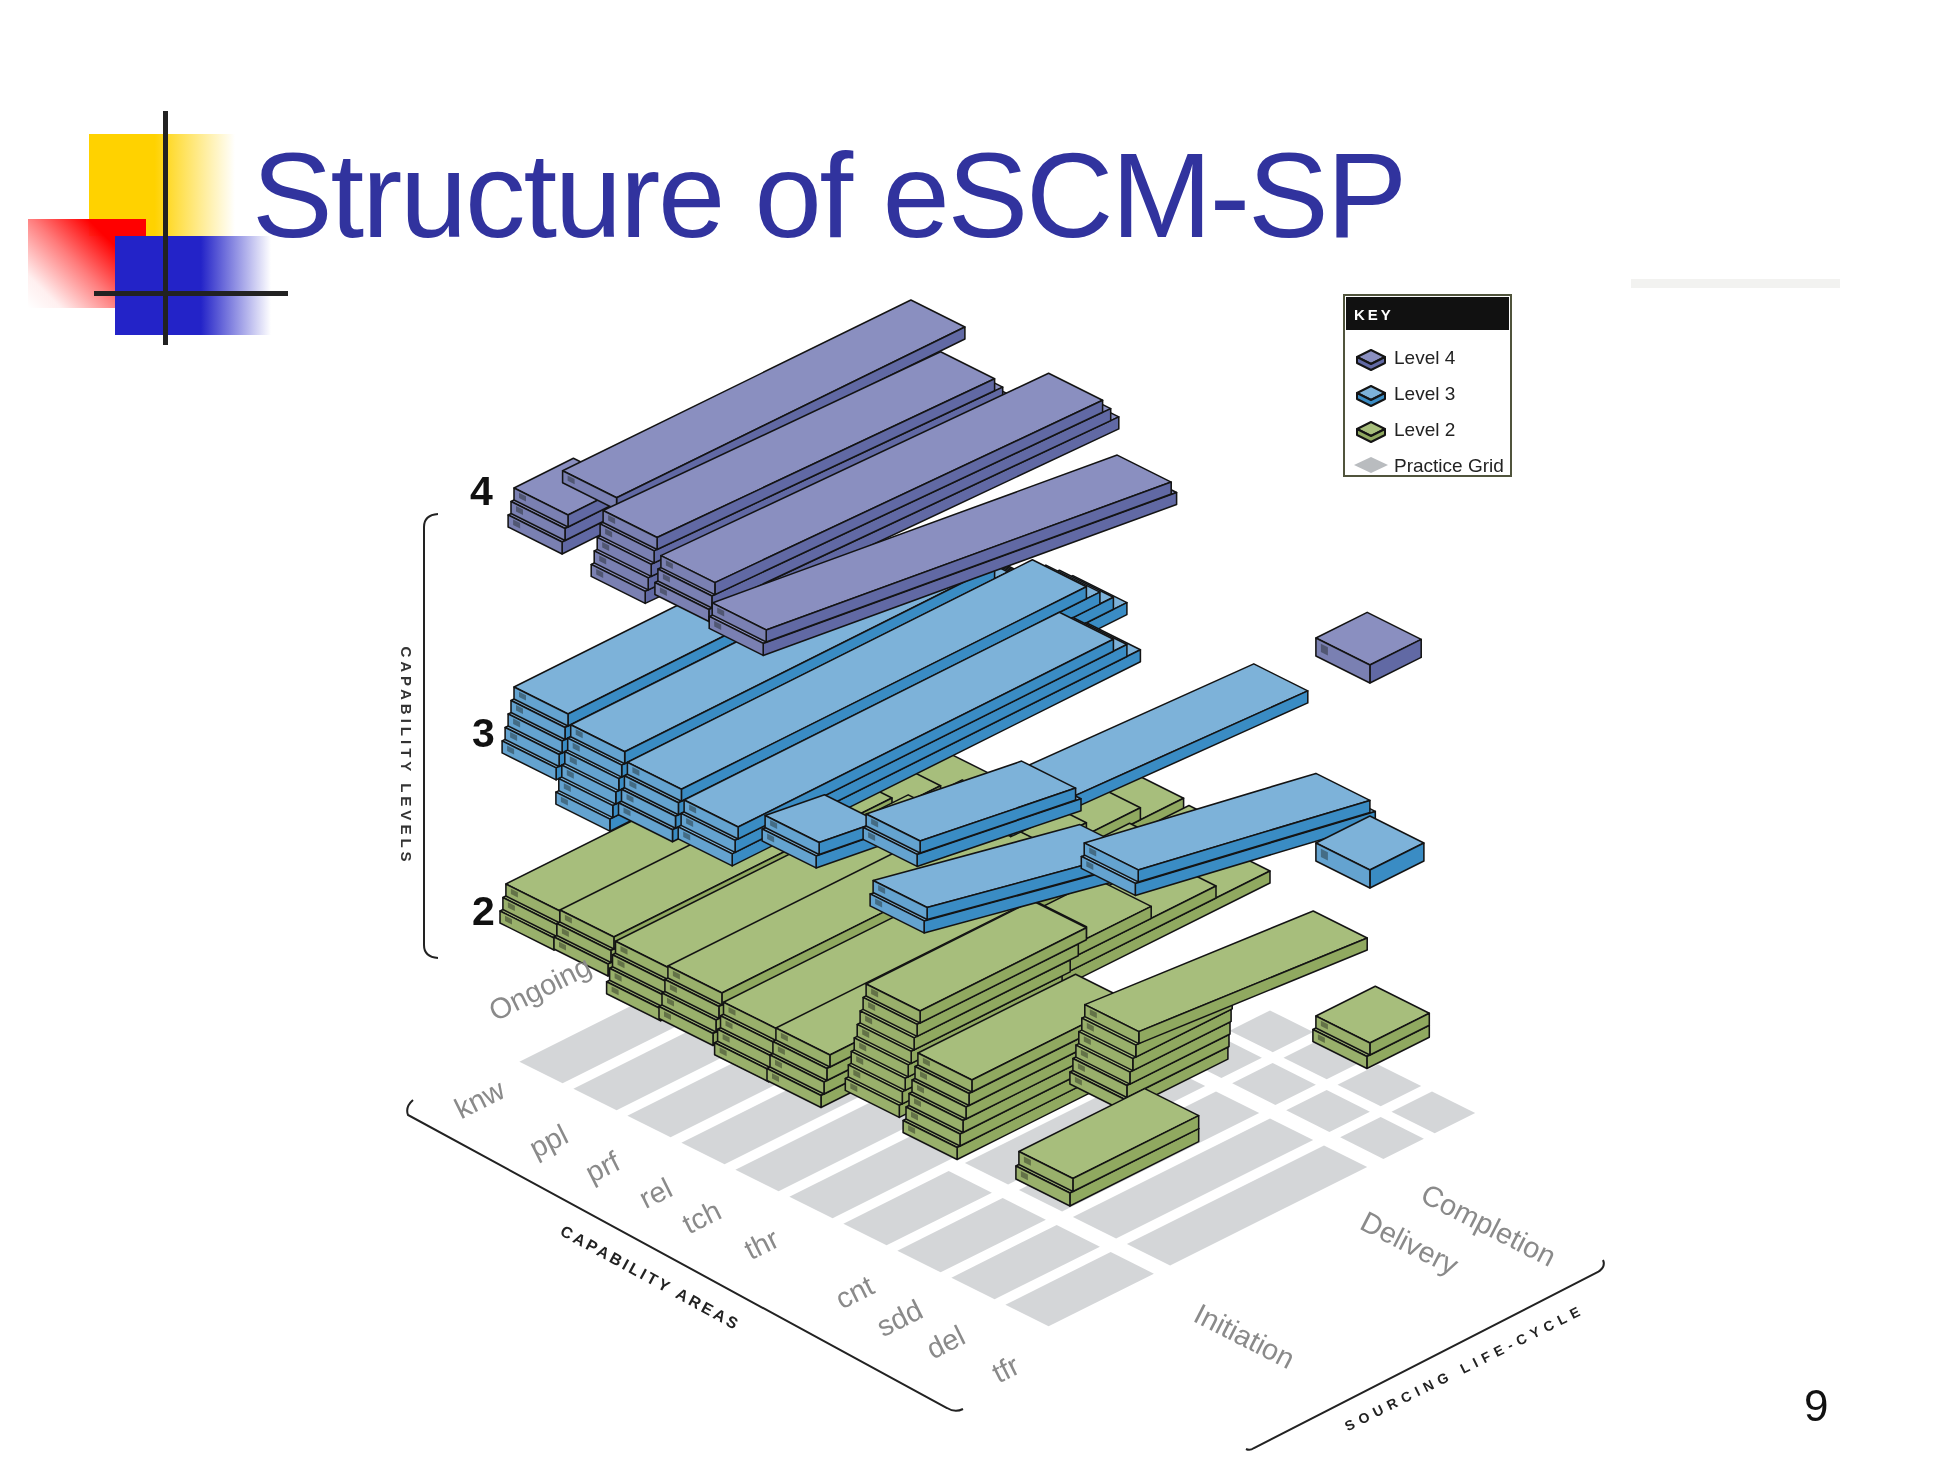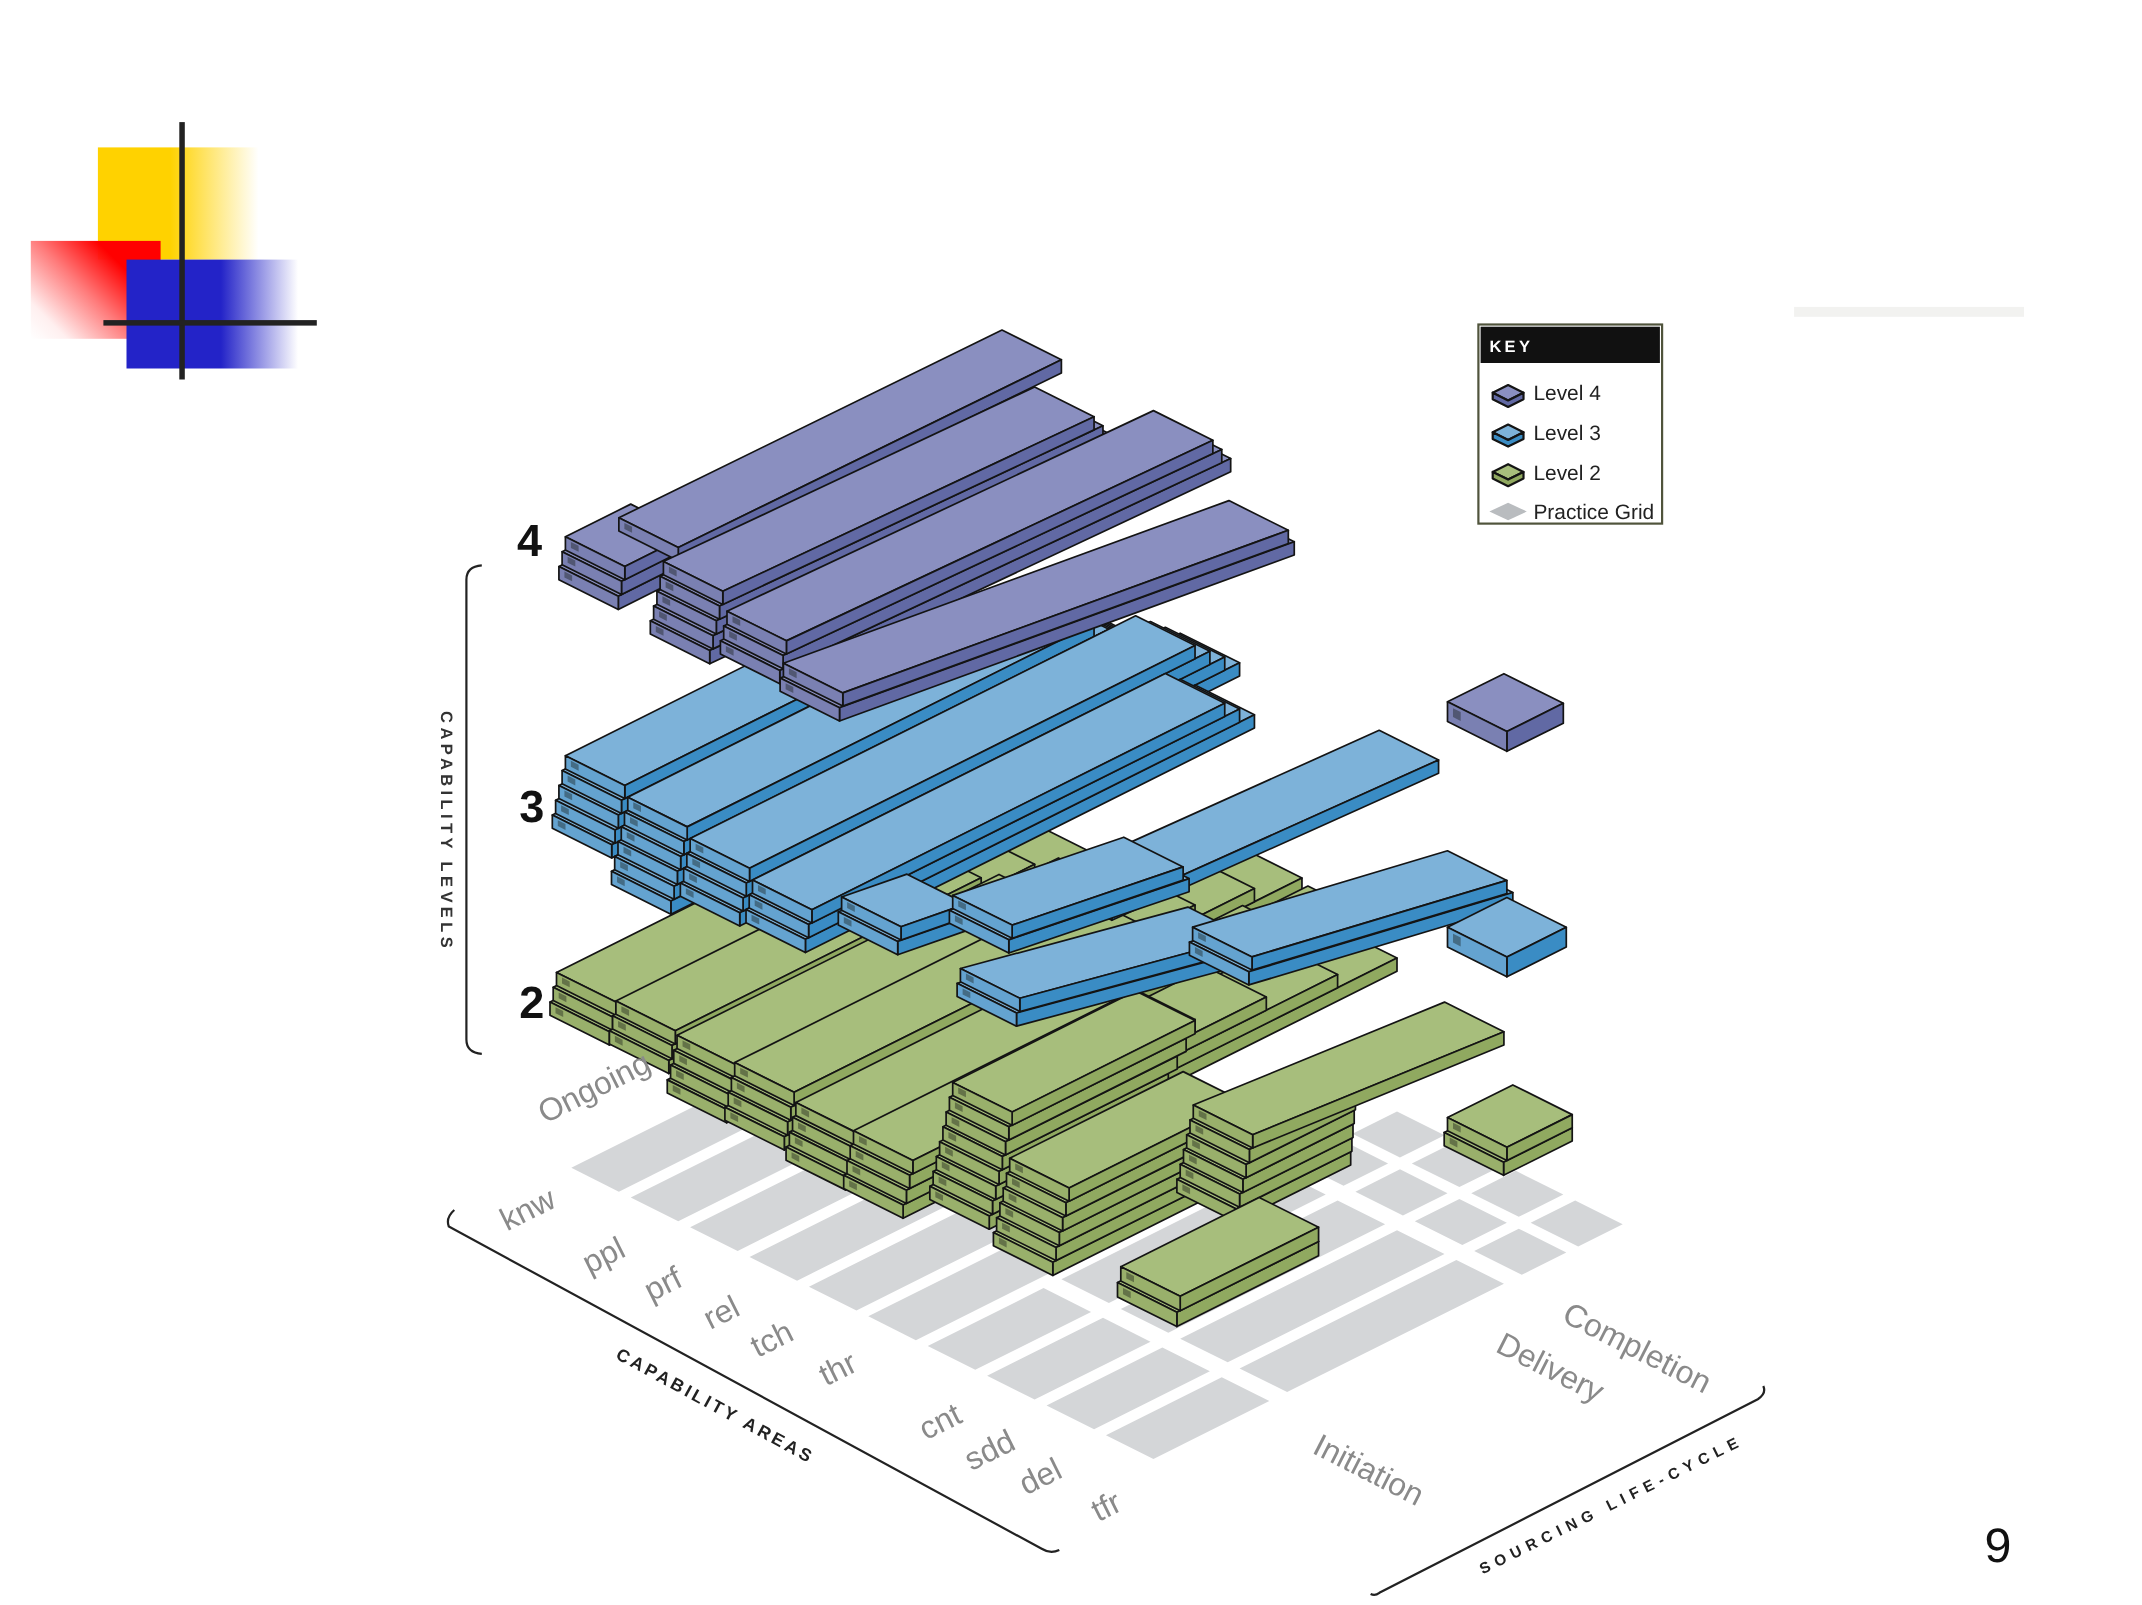--- a/index.html
+++ b/index.html
@@ -8,20 +8,21 @@
 <body>
 <div class="abs" style="left:0;top:0;width:1947px;height:1459px">
 
 <div class="abs" style="left:89px;top:134px;width:146px;height:102px;background:linear-gradient(to right,#FFD200 45%,#ffffff 100%)"></div>
 <div class="abs" style="left:28px;top:219px;width:118px;height:89px;background:linear-gradient(225deg,#ff0000 0%,#ff0000 28%,rgba(255,100,100,0.85) 55%,rgba(255,210,210,0.35) 84%,rgba(255,255,255,0) 100%)"></div>
 <div class="abs" style="left:115px;top:236px;width:156px;height:99px;background:linear-gradient(to right,#2323c8 55%,rgba(255,255,255,0) 100%)"></div>
 <div class="abs" style="left:163px;top:111px;width:5px;height:234px;background:#222"></div>
 <div class="abs" style="left:94px;top:291px;width:194px;height:5px;background:#222"></div>
 <div class="abs" style="left:1631px;top:279px;width:209px;height:9px;background:#f2f2f0"></div>
 
+<div class="abs" style="left:252px;top:125px;font-size:121px;color:#31339e;letter-spacing:-2.2px;white-space:nowrap">Structure of eSCM-SP</div>
 
 <div class="abs" style="left:1804px;top:1381px;font-size:44px;color:#111">9</div>
 
 <svg class="abs" style="left:0;top:0" width="1947" height="1459" viewBox="0 0 1947 1459">
 <g>
 <polygon points="519.4,1061.7 843.4,899.7 886.6,921.3 562.6,1083.3" fill="#d4d6d8"></polygon>
 <polygon points="573.4,1088.7 897.4,926.7 940.6,948.3 616.6,1110.3" fill="#d4d6d8"></polygon>
 <polygon points="627.4,1115.7 951.4,953.7 994.6,975.3 670.6,1137.3" fill="#d4d6d8"></polygon>
 <polygon points="681.4,1142.7 1005.4,980.7 1048.6,1002.3 724.6,1164.3" fill="#d4d6d8"></polygon>
 <polygon points="735.4,1169.7 1059.4,1007.7 1102.6,1029.3 778.6,1191.3" fill="#d4d6d8"></polygon>

